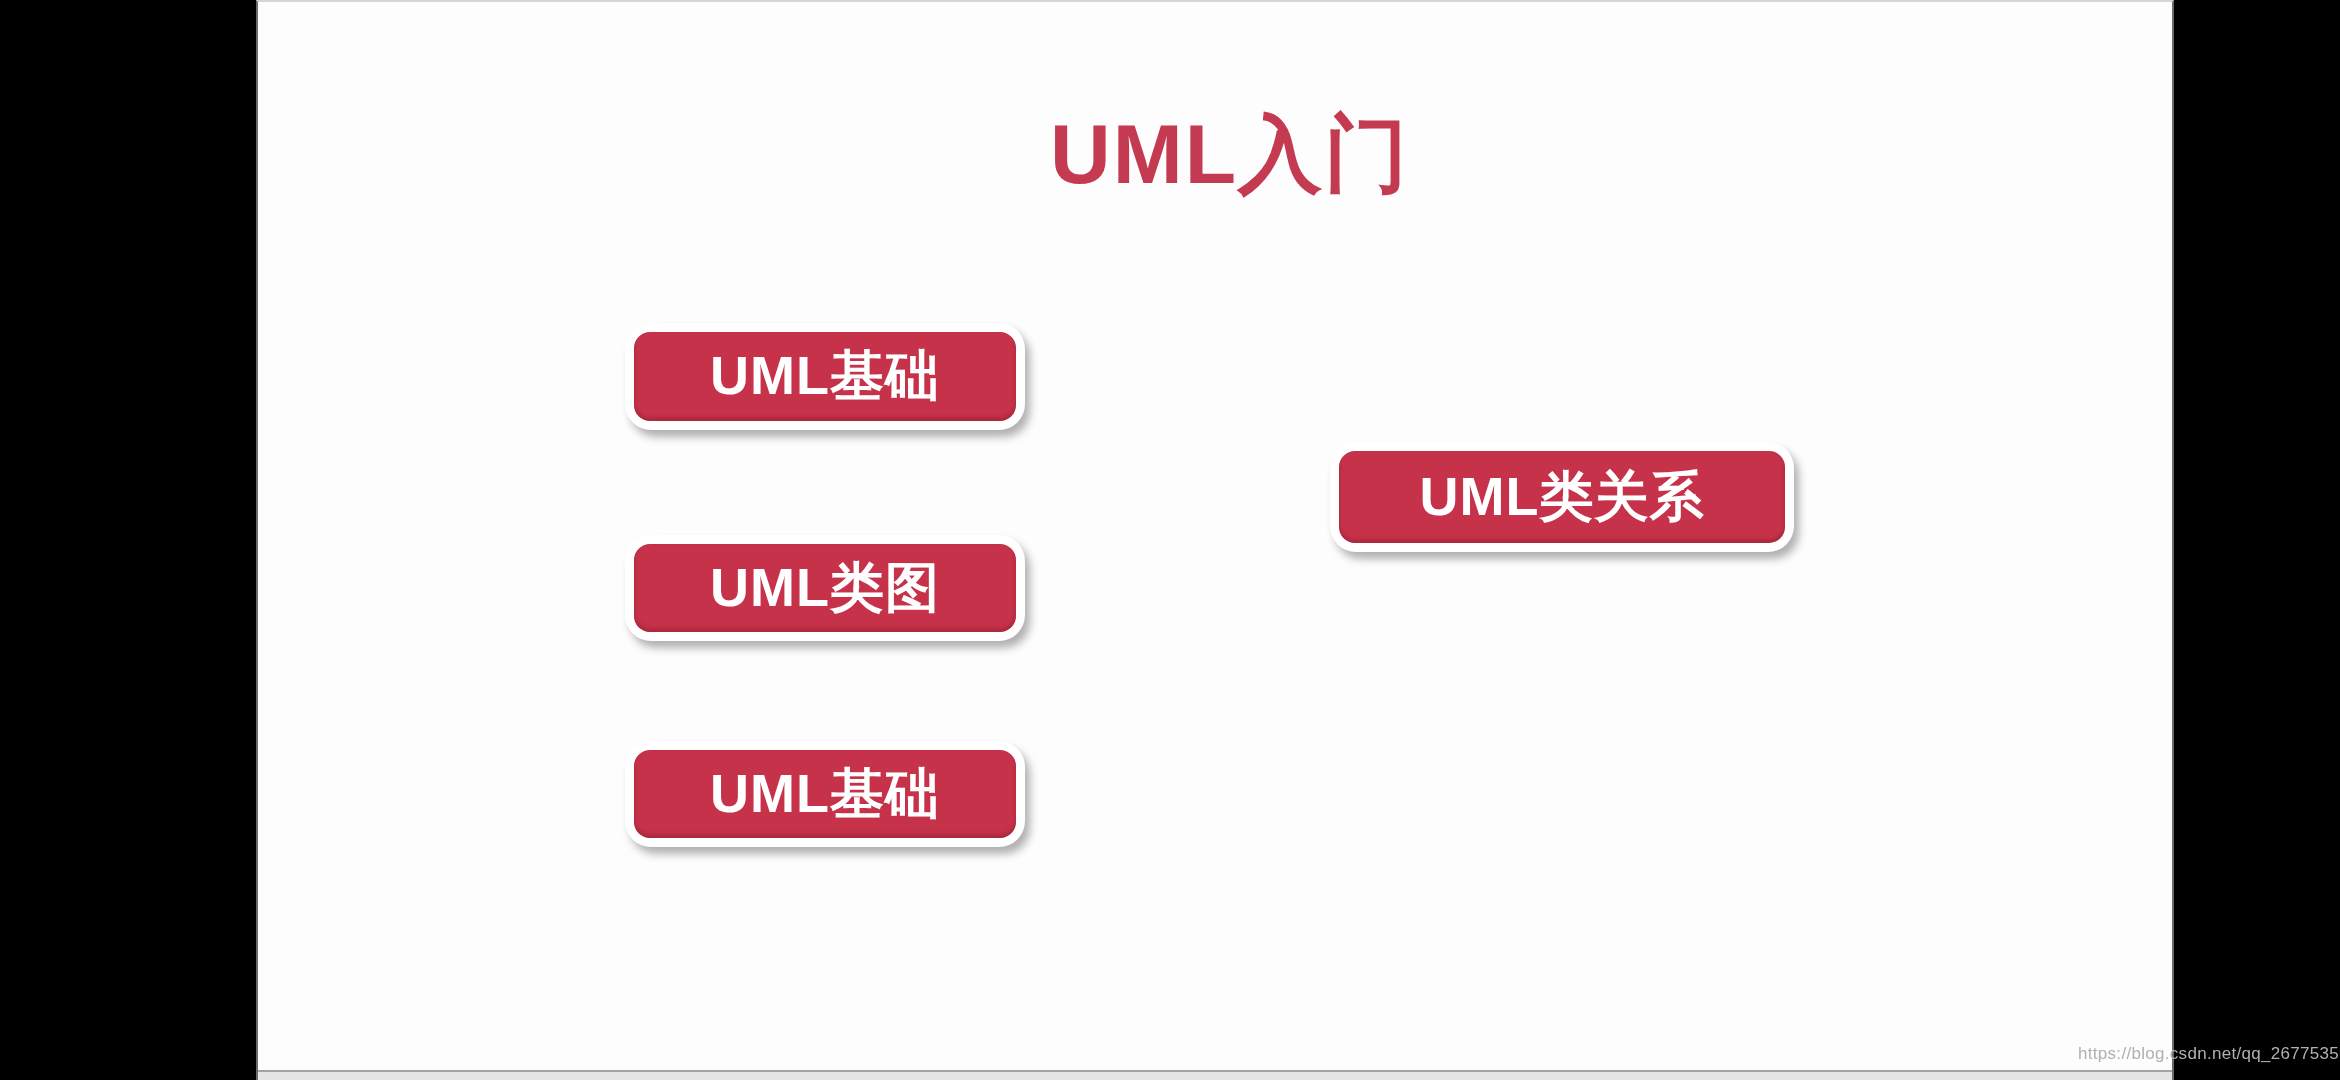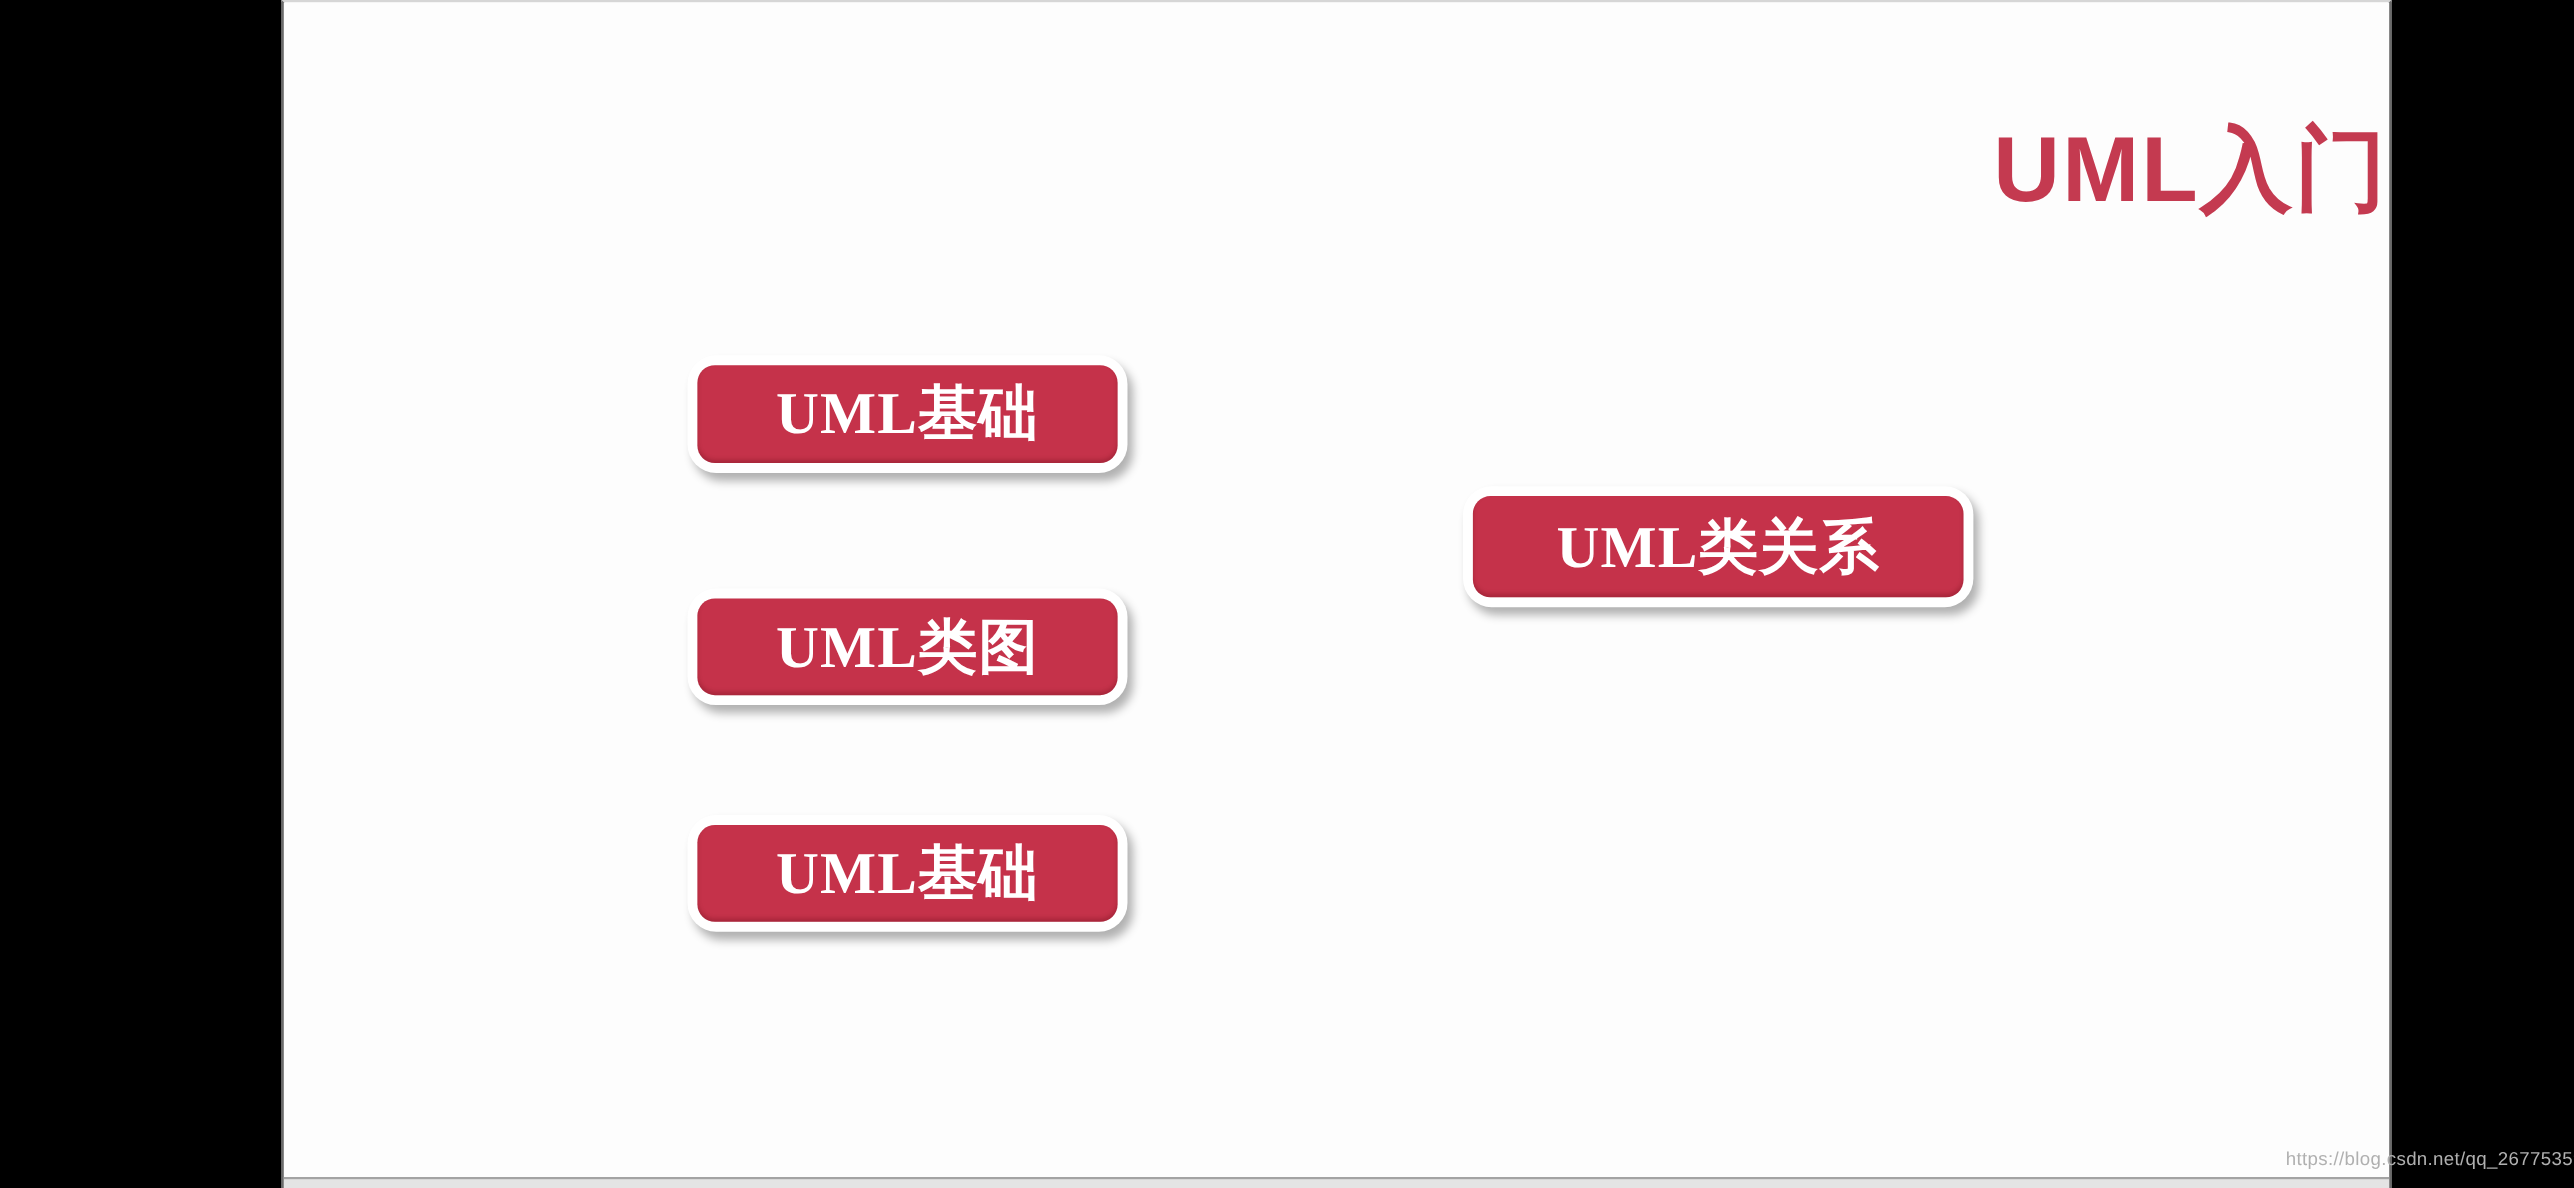--- a/index.html
+++ b/index.html
@@ -38,21 +38,21 @@
     border-top: 2px solid #d6d6d6;
     box-sizing: border-box;
     overflow: hidden;
   }
 
   .slide-title {
     position: absolute;
     left: 0;
     top: 106px;
     width: 100%;
-    text-align: right;
+    text-align: center;
     font-size: 84px;
     font-weight: bold;
     letter-spacing: 2px;
     color: #c43a50;
     line-height: 1.1;
     padding-left: 30px;
     box-sizing: border-box;
   }
 
   .topic-btn {
@@ -65,21 +65,20 @@
   }
   .topic-inner {
     width: 100%;
     height: 100%;
     background: #c5324a;
     border-radius: 16px;
     display: flex;
     align-items: center;
     justify-content: center;
     box-shadow: inset 0 -3px 4px rgba(80,0,10,0.25);
-    font-family: Liberation Serif, serif;
   }
   .topic-inner span {
     color: #ffffff;
     font-size: 54px;
     font-weight: bold;
     letter-spacing: 1px;
     white-space: nowrap;
   }
 
   .btn-basics    { left: 367px;  top: 321px; width: 400px; height: 107px; }

